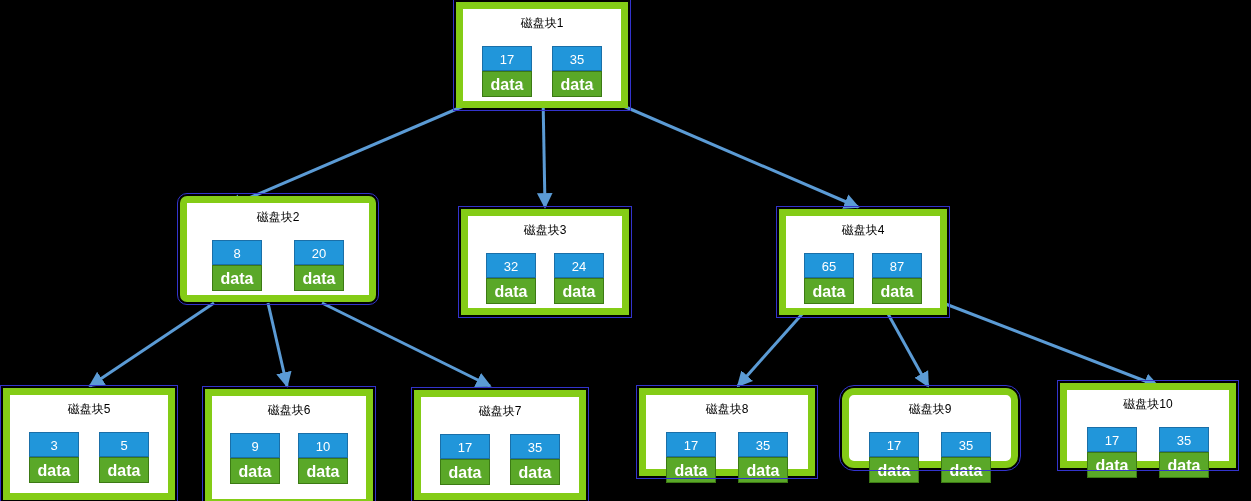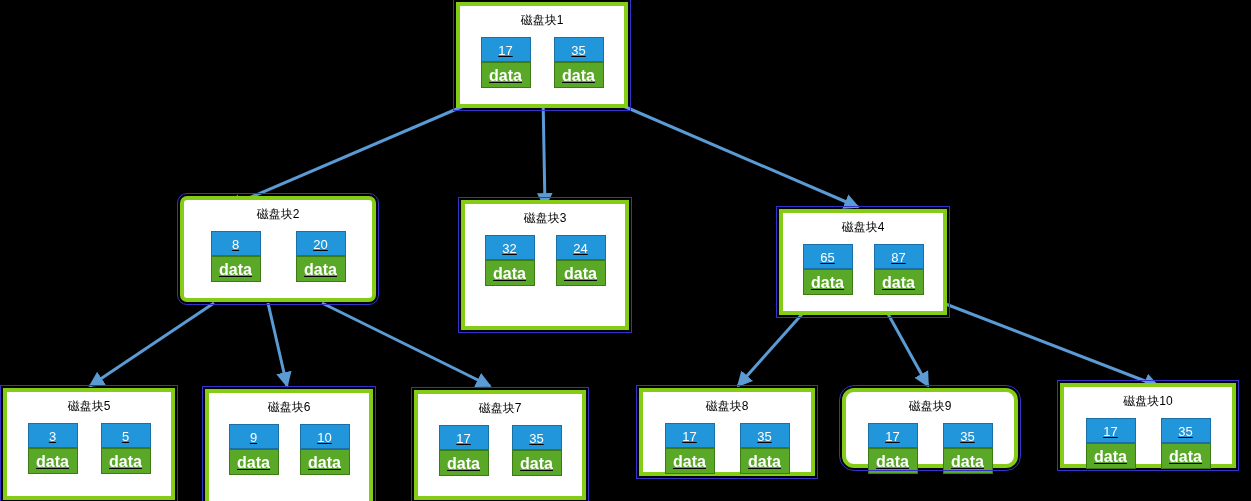--- a/index.html
+++ b/index.html
@@ -19,42 +19,41 @@
     position: absolute;
     left: 0;
     top: 0;
     width: 1251px;
     height: 501px;
     pointer-events: none;
   }
   .node {
     position: absolute;
     background: #ffffff;
-    border: 4px solid #84cc16;
+    border: 7px solid #84cc16;
     outline: 1px solid #3333cc;
     outline-offset: 2px;
     box-sizing: border-box;
     z-index: 2;
   }
   .node-title {
     text-align: center;
     font-size: 12px;
     color: #000000;
     font-weight: 400;
     margin-top: 7px;
     line-height: 14px;
     letter-spacing: 0px;
   }
   .cells {
     display: flex;
     justify-content: space-around;
     align-items: flex-end;
-    margin-top: 10px;
+    margin-top: 16px;
     padding: 0 9px;
-    text-decoration: underline;
   }
   .cell {
     display: flex;
     flex-direction: column;
     width: 50px;
   }
   .key {
     background: #2196da;
     border: 1px solid #1a6fa8;
     color: #ffffff;
@@ -132,21 +131,21 @@
           <div class="cell">
             <div class="key">8</div>
             <div class="data">data</div>
           </div>
           <div class="cell">
             <div class="key">20</div>
             <div class="data">data</div>
           </div>
         </div>
       </div>
-      <div class="node" style="left: 461px; top: 200px; width: 168px; height: 130px;">
+      <div class="node" style="left: 461px; top: 209px; width: 168px; height: 106px;">
         <div class="node-title">磁盘块3</div>
         <div class="cells">
           <div class="cell">
             <div class="key">32</div>
             <div class="data">data</div>
           </div>
           <div class="cell">
             <div class="key">24</div>
             <div class="data">data</div>
           </div>

